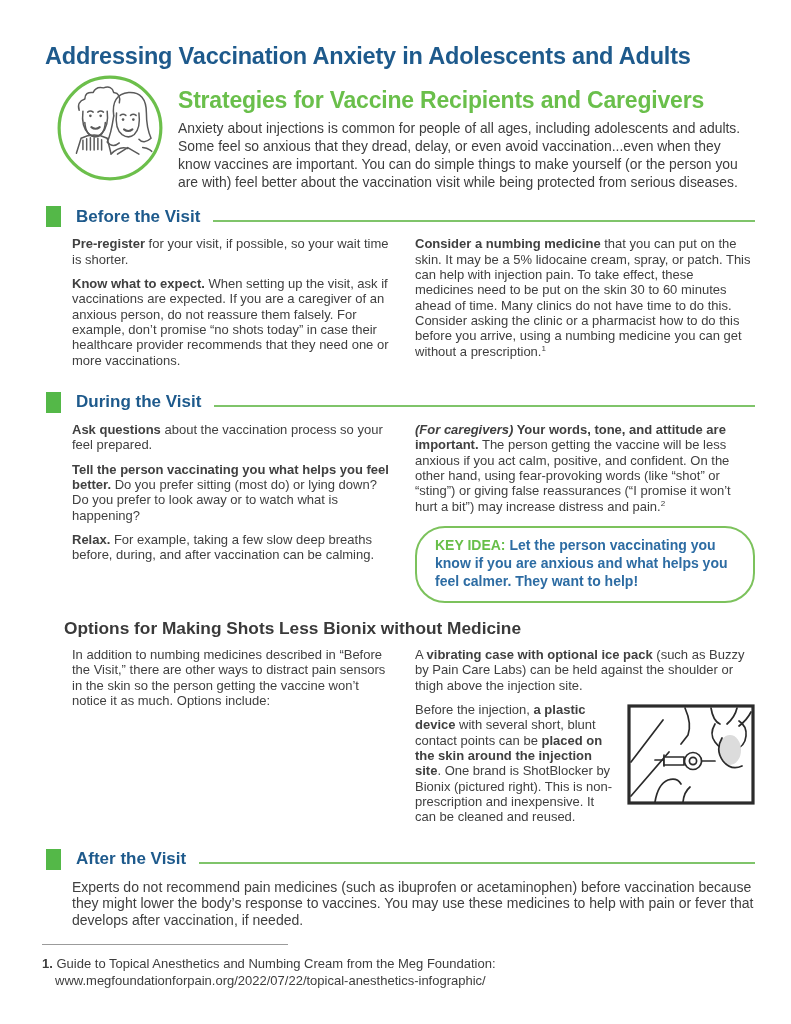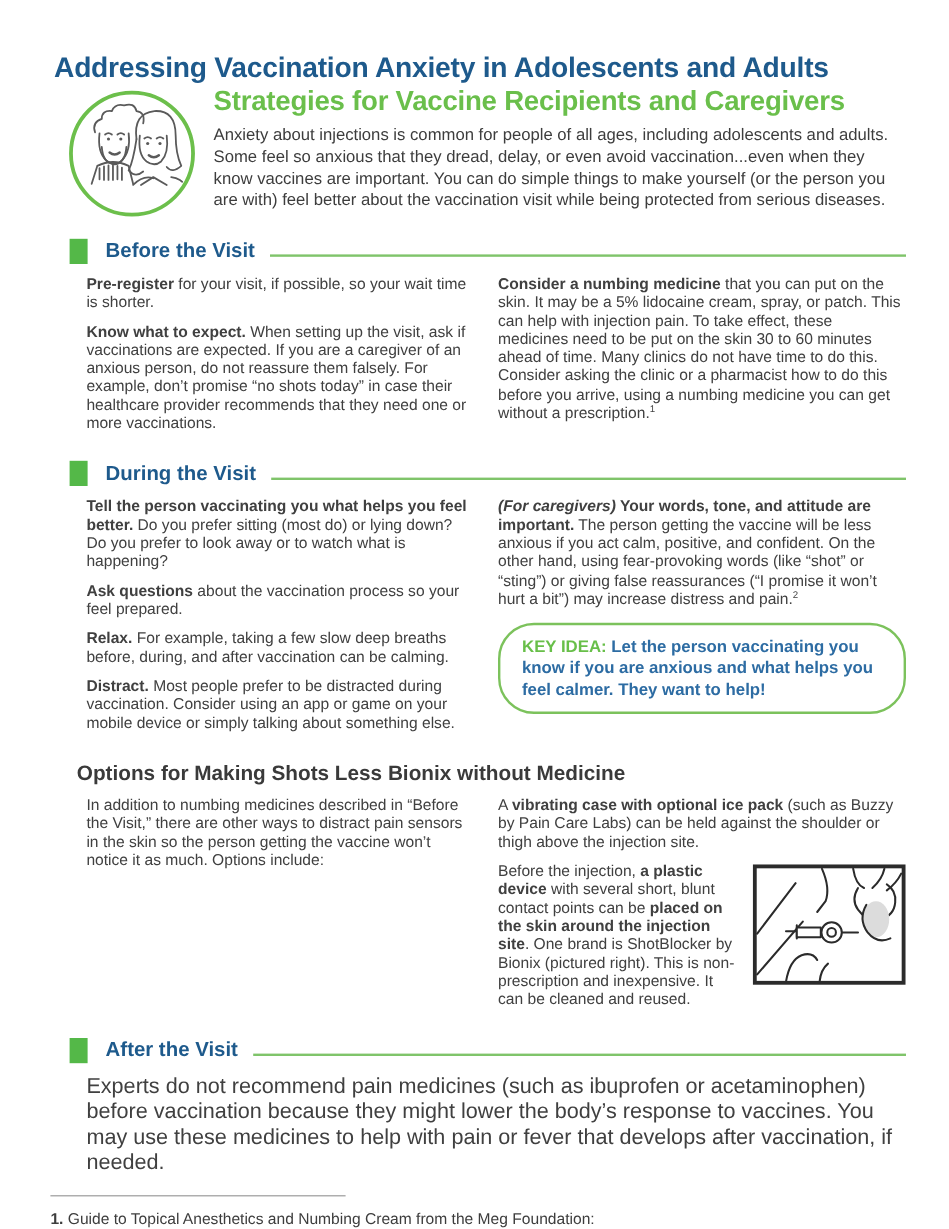--- a/index.html
+++ b/index.html
@@ -5,42 +5,42 @@
   html,body{margin:0;padding:0;background:#fff;}
   .page{
     position:relative;width:791px;height:1024px;background:#fff;overflow:hidden;
     font-family:"Liberation Sans",sans-serif;color:#404040;box-sizing:border-box;
     padding:44px 36px 0 42px;
   }
   
   h1.title{margin:0 0 2px 3px;font-size:23.5px;line-height:1.1;font-weight:bold;color:#1e5a8c;letter-spacing:-0.2px;}
   .header-row{display:flex;align-items:flex-start;margin-top:2px;}
   .people-badge{width:112px;height:112px;flex:none;margin-left:12px;}
-  .header-right{flex:1;margin-left:12px;}
+  .header-right{flex:1;margin-left:12px;margin-top:16px;}
   h2.subtitle{margin:0 0 7px 0;font-size:23px;line-height:1.05;font-weight:bold;color:#6abf4b;letter-spacing:-0.2px;}
   p.intro{margin:0;font-size:13.9px;line-height:1.3;color:#3d3d3d;}
   
-  .sec-head{display:flex;align-items:center;margin:15px 0 9px 16px;}
+  .sec-head{display:flex;align-items:center;margin:15px 0 9px 4px;}
   .sq{width:15px;height:21px;background:#54b848;flex:none;margin-right:15px;}
   .sec-head h3{margin:0;font-size:17px;font-weight:bold;color:#1e5a8c;white-space:nowrap;}
   .rule{flex:1;height:2px;background:#7fc46a;margin-left:13px;margin-top:8px;}
   
   .cols{display:grid;grid-template-columns:323px 340px;column-gap:20px;margin-left:30px;}
   .para{margin:0 0 9px 0;font-size:13px;line-height:1.18;color:#404040;}
   .para sup{font-size:0.62em;}
   
   .key-idea{border:2.5px solid #7cc25c;border-radius:30px;padding:9px 16px 10px 18px;margin-top:12px;
             font-size:14px;line-height:1.28;font-weight:bold;}
   .ki-label{color:#68bf49;}
   .ki-text{color:#2d6ca3;}
   
   .options-head{margin:15px 0 8px 22px;font-size:17.3px;font-weight:bold;color:#3a3a3a;}
   .shot-illustration{float:right;width:128px;height:101px;margin:2px 0 4px 10px;}
   
-  .after-para{margin-left:30px;margin-bottom:0;font-size:18px;}
+  .after-para{margin-left:30px;margin-bottom:0;font-size:14px;}
   
   .fn-divider{width:246px;height:1px;background:#9b9b9b;margin:16px 0 11px 0;}
   .footnote{font-size:13px;line-height:1.3;margin:0 0 4px 0;color:#3d3d3d;
             padding-left:13px;text-indent:-13px;max-width:712px;word-break:break-word;overflow-wrap:anywhere;}
   .fn-num{font-weight:bold;}
 </style>
 </head>
 <body>
 
 <div class="page">
@@ -99,24 +99,23 @@
     </div>
   </div>
 
   <div class="sec-head">
     <span class="sq"></span>
     <h3>During the Visit</h3>
     <span class="rule"></span>
   </div>
   <div class="cols">
     <div class="col">
+      <p class="para"><span style="font-weight: bold;">Ask questions</span><span> about the vaccination process so your feel prepared.</span></p>
       <p class="para"><span style="font-weight: bold;">Tell the person vaccinating you what helps you feel better.</span><span> Do you prefer sitting (most do) or lying down? Do you prefer to look away or to watch what is happening?</span></p>
-      <p class="para"><span style="font-weight: bold;">Ask questions</span><span> about the vaccination process so your feel prepared.</span></p>
       <p class="para"><span style="font-weight: bold;">Relax.</span><span> For example, taking a few slow deep breaths before, during, and after vaccination can be calming.</span></p>
-      <p class="para"><span style="font-weight: bold;">Distract.</span><span> Most people prefer to be distracted during vaccination. Consider using an app or game on your mobile device or simply talking about something else.</span></p>
     </div>
     <div class="col">
       <p class="para"><span style="font-weight: bold; font-style: italic;">(For caregivers)</span><span style="font-weight: bold;"> Your words, tone, and attitude are important.</span><span> The person getting the vaccine will be less anxious if you act calm, positive, and confident. On the other hand, using fear-provoking words (like “shot” or “sting”) or giving false reassurances (“I promise it won’t hurt a bit”) may increase distress and pain.</span><sup>2</sup></p>
       <div class="key-idea">
         <span class="ki-label">KEY IDEA:</span><span class="ki-text"> Let the person vaccinating you know if you are anxious and what helps you feel calmer. They want to help!</span>
       </div>
     </div>
   </div>
 
   <div class="options-head">Options for Making Shots Less Bionix without Medicine</div>

